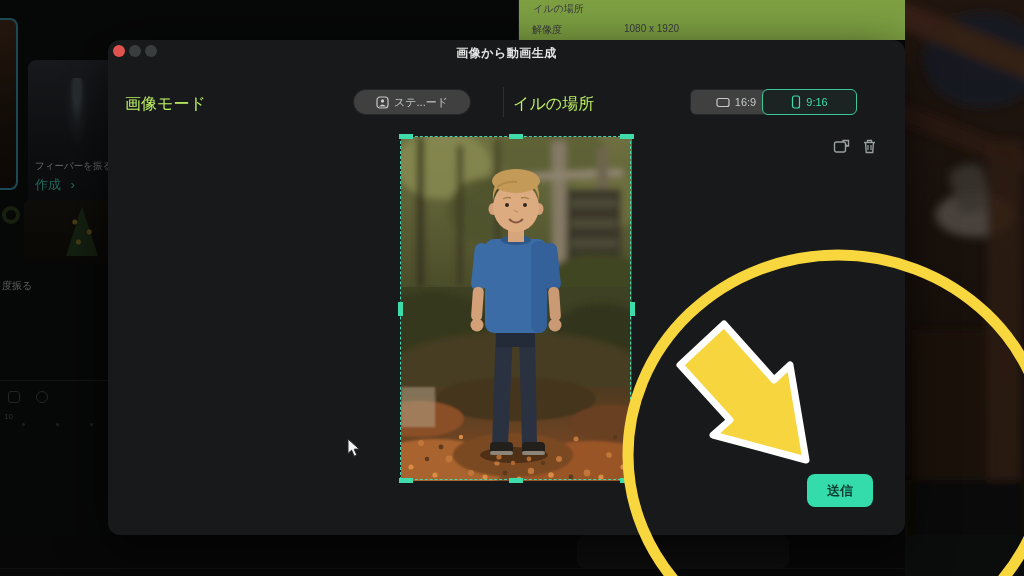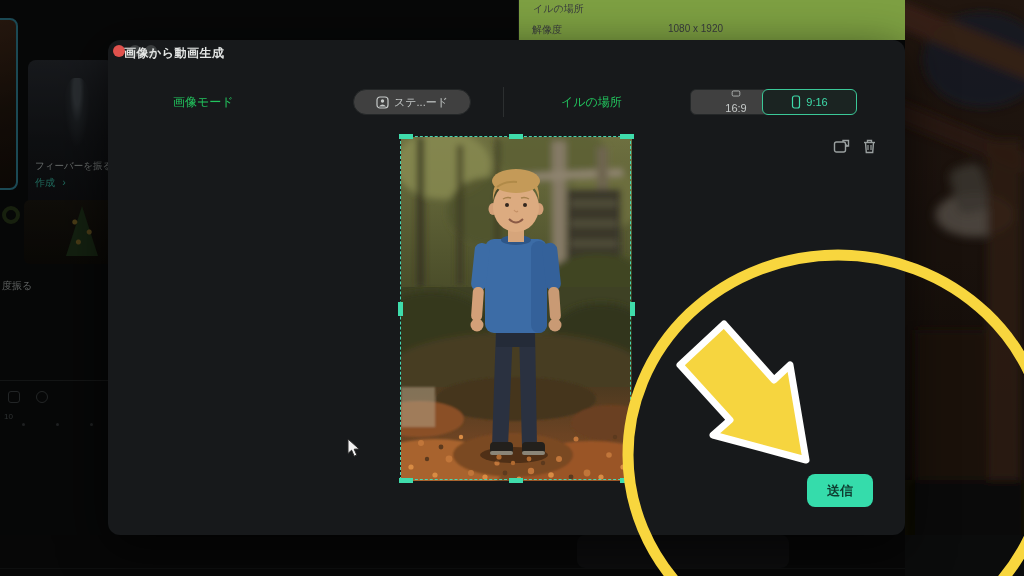--- a/index.html
+++ b/index.html
@@ -7,31 +7,31 @@
   body { font-family:"Liberation Sans","DejaVu Sans",sans-serif; }
   #stage { position:relative; width:1024px; height:576px; overflow:hidden; background:#0a0b0b; }
 
   
   .bg-el { position:absolute; }
   #bg-right { left:905px; top:0; width:119px; height:576px; }
   #bg-top-panel { left:518px; top:0; width:387px; height:40px; background:#bef264; border-left:1px solid #1e2122; }
   #bg-top-panel .lbl { position:absolute; font-size:10px; color:#565b5c; white-space:nowrap; }
   #bg-file-loc { left:14px; top:2px; }
   #bg-res-lbl { left:13px; top:23px; }
-  #bg-res-val { left:105px; top:23px; color:#7e8384;margin-left:44px; }
+  #bg-res-val { left:105px; top:23px; color:#7e8384; }
 
   
   #sb-card-partial { left:-30px; top:18px; width:48px; height:172px; border:2px solid #2a6f80; border-radius:8px;
      background:linear-gradient(160deg,#3a2416 0%,#1e140c 55%,#120c08 100%); }
   #sb-card { left:28px; top:60px; width:86px; height:185px; border-radius:8px; overflow:hidden;
      background:linear-gradient(180deg,#23262b 0%,#15171a 45%,#0c0d0f 100%); }
   #sb-card .figure { position:absolute; left:36px; top:18px; width:26px; height:70px;
      background:radial-gradient(ellipse at 50% 18%, #3d4348 0 18%, #23272b 40%, transparent 70%); border-radius:40%; }
   #sb-card-title { left:35px; top:160px; font-size:9.5px; color:#9aa09f; white-space:nowrap; }
-  #sb-card-link  { left:35px; top:176px; font-size:10px; color:#2f9e8a; white-space:nowrap;font-family:Liberation Mono, monospace; }
+  #sb-card-link  { left:35px; top:176px; font-size:13px; color:#2f9e8a; white-space:nowrap;font-family:Liberation Mono, monospace; }
   #sb-tree { left:24px; top:200px; width:90px; height:64px; border-radius:6px; overflow:hidden;
      background:linear-gradient(180deg,#17140e,#0e0c08); }
   #sb-tree .tree { position:absolute; left:42px; top:6px; width:0; height:0;
      border-left:16px solid transparent; border-right:16px solid transparent; border-bottom:50px solid #1d3018; }
   #sb-tree .lights { position:absolute; left:40px; top:14px; width:36px; height:40px;
      background:radial-gradient(circle at 30% 20%, #6e5a22 0 2px, transparent 3px),
                 radial-gradient(circle at 70% 45%, #6e5a22 0 2px, transparent 3px),
                 radial-gradient(circle at 40% 70%, #6e5a22 0 2px, transparent 3px); }
   #sb-wreath { left:2px; top:206px; width:18px; height:18px; border-radius:50%; border:4px solid #243116; }
   #sb-partial-text { left:2px; top:279px; font-size:10px; color:#8d9291; white-space:nowrap; }
@@ -45,35 +45,35 @@
   #bg-bottom .line { position:absolute; left:0; top:33px; width:905px; height:1px; background:#161818; }
   #bg-dim { left:0; top:0; width:905px; height:576px; background:rgba(0,0,0,0.34); }
 
   
   #modal { position:absolute; left:108px; top:40px; width:797px; height:495px;
      background:#17191b; border-radius:12px; box-shadow:0 12px 48px rgba(0,0,0,.65); }
   .traffic { position:absolute; top:45px; width:12px; height:12px; border-radius:50%; }
   #tl-close { left:113px; background:#e0524d; }
   #tl-min   { left:129px; background:#3a3d3e; }
   #tl-zoom  { left:145px; background:#3a3d3e; }
-  #modal-title { position:absolute; left:108px; top:45px; width:797px; 
-     font-size:12px; font-weight:bold; color:#e3e5e4; letter-spacing:.5px;margin-left:16px; }
-
-  .row-label { position:absolute; font-size:12px; color:#22c55e; white-space:nowrap;margin-left:48px; }
+  #modal-title { position:absolute; left:108px; top:45px; width:797px; text-align:center;
+     font-size:12px; font-weight:bold; color:#e3e5e4; letter-spacing:.5px; }
+
+  .row-label { position:absolute; font-size:16px; color:#bef264; white-space:nowrap; }
   #lbl-mode { left:125px; top:94px; }
   #lbl-aspect { left:513px; top:94px; }
   .ctl-btn { position:absolute; top:89px; height:26px; display:flex; align-items:center; justify-content:center;
      gap:5px; font-size:11px; color:#c6cac9; background:#404040; border:1px solid #242728; border-radius:13px; cursor:default; }
   .ctl-btn svg { display:block; }
   .ctl-btn.sel { background:#1b2422; border-color:#3bc898; color:#3edcab; }
   #btn-single { left:207px; width:133px; }
   #btn-stitch { left:353px; width:118px; }
   .sq { border-radius:6px; }
   #btn-custom { left:585px; width:93px; }
-  #btn-169 { left:690px; width:92px;flex-direction:column; }
+  #btn-169 { left:690px; width:92px; }
   #btn-916 { left:762px; width:95px; background:#1b2422; }
   #grp-sep { position:absolute; left:503px; top:87px; width:1px; height:30px; background:#2c2f30; }
 
   .tool-icon { position:absolute; top:138px; width:17px; height:17px; }
   #icon-swap { left:833px; }
   #icon-trash { left:861px; }
 
   
   #photo-wrap { position:absolute; left:401px; top:137px; width:231px; height:344px; }
   #photo-wrap svg.photo { display:block; width:231px; height:344px; }

